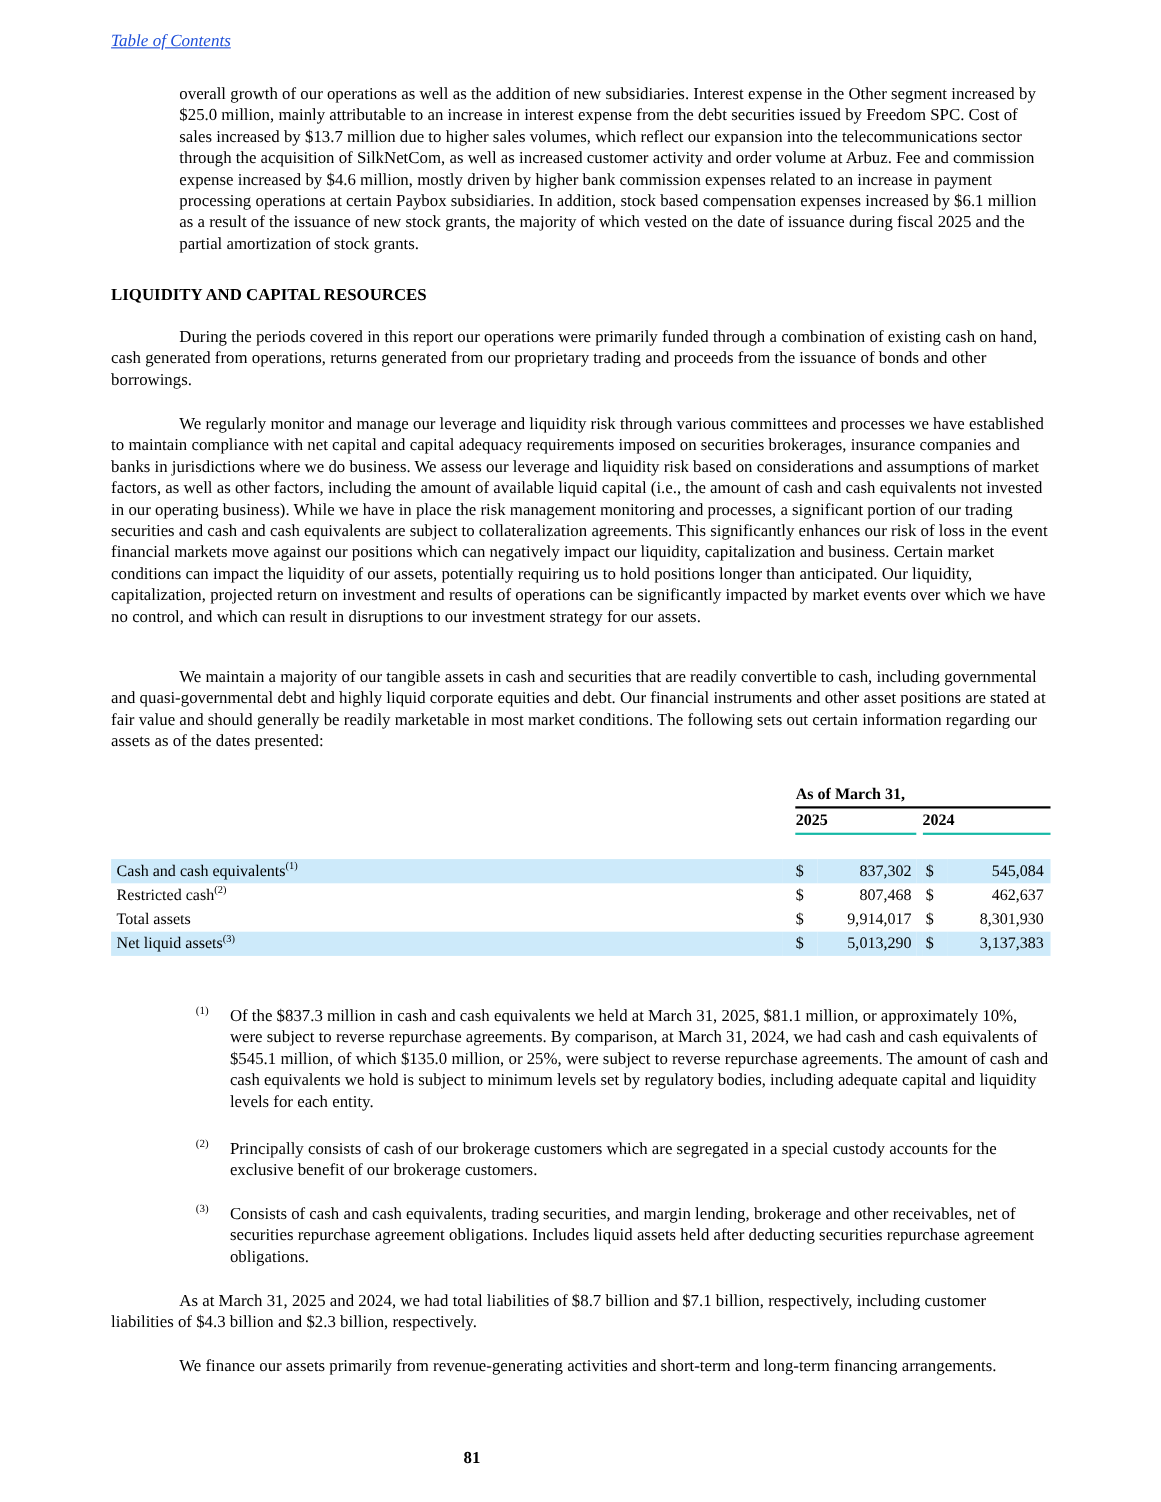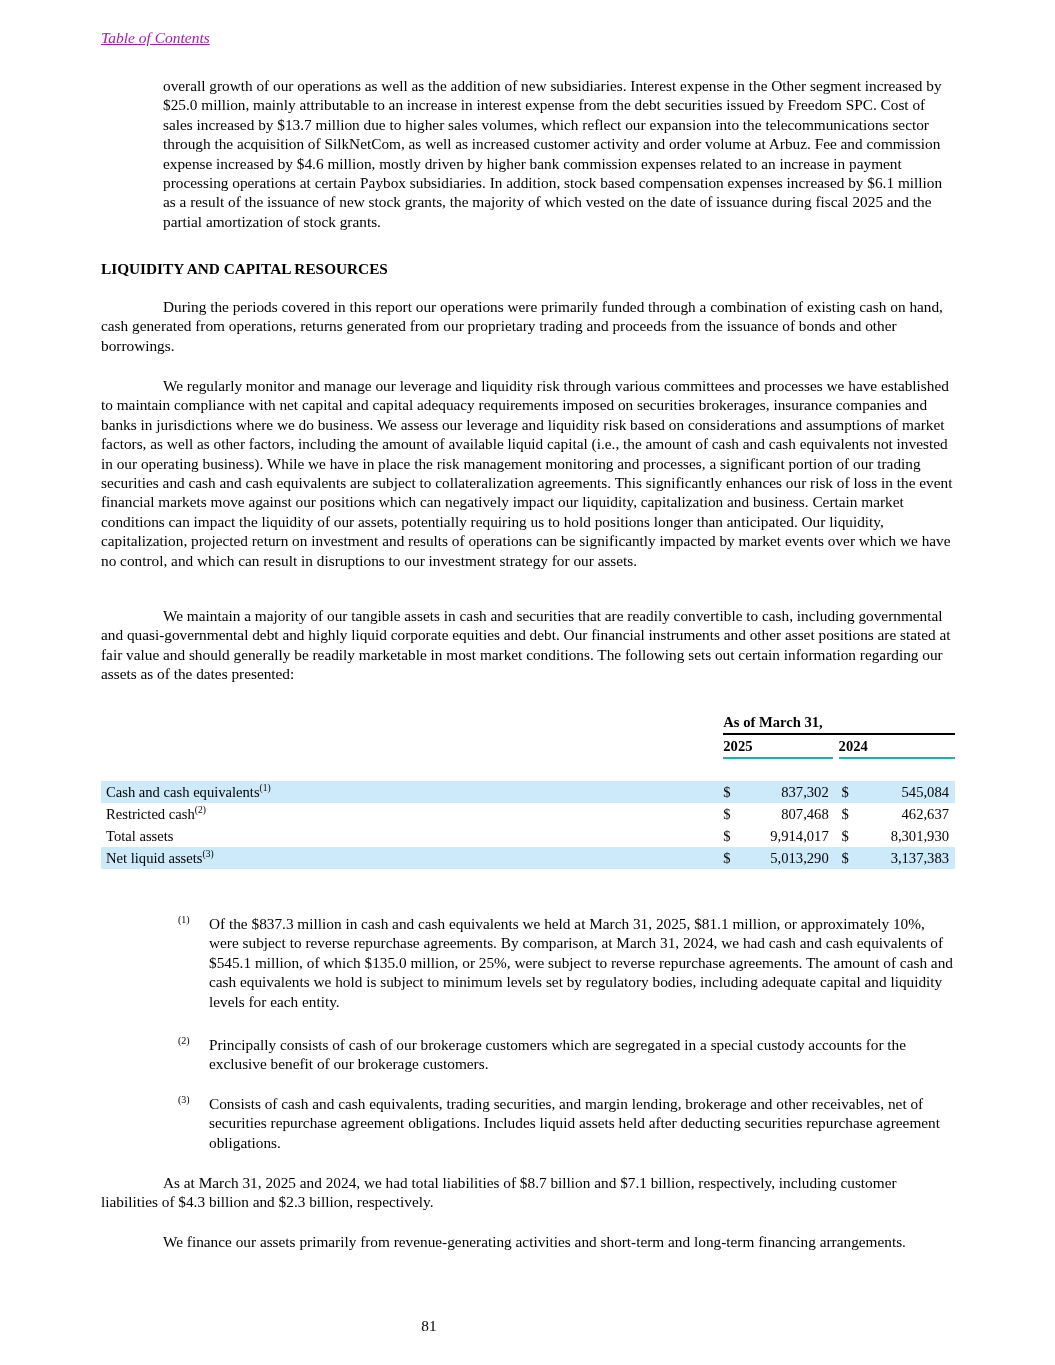--- a/index.html
+++ b/index.html
@@ -3,21 +3,21 @@
 <meta charset="utf-8">
 <style>
   html, body { margin: 0; padding: 0; background: #ffffff; }
   body {
     width: 1055px; height: 1365px; position: relative; overflow: hidden;
     font-family: "Liberation Serif", "DejaVu Serif", serif;
     color: #000; font-size: 15.3px; line-height: 19.4px;
   }
   .toc {
     position: absolute; left: 101px; top: 28px;
-    color: #a21caf; font-style: italic; text-decoration: underline;
+    color: #1d4ed8; font-style: italic; text-decoration: underline;
     font-size: 15.5px;
   }
   .block { position: absolute; }
   p { margin: 0; }
   .indent-block { left: 163px; width: 792px; }
   .full { left: 101px; width: 855px; }
   .ti { text-indent: 62px; }
   h2 {
     margin: 0; font-size: 15.3px; font-weight: bold;
   }
@@ -33,21 +33,21 @@
   tr.shade td.c { background: #cdeafa; }
   td.lbl { padding-left: 5px !important; width: 612px; }
   td.dol { width: 20px; text-align: left; padding-left: 12px !important; }
   td.num { text-align: right; width: 86px; padding-right: 4px !important; }
   td.dol2 { width: 20px; text-align: left; padding-left: 3px !important; }
   td.num2 { text-align: right; width: 88px; padding-right: 6px !important; }
   sup { font-size: 9.5px; line-height: 0; vertical-align: 6px; }
   .fn { position: absolute; left: 178px; width: 780px; display: flex; }
   .fn-mark { width: 31px; font-size: 10px; line-height: 12px; flex: none; }
   .fn-text { flex: 1; }
-  .pagenum { position: absolute; left: 0; width: 858px; top: 1316px; text-align: center; }
+  .pagenum { position: absolute; left: 0; width: 858px; top: 1316px; text-align: center; font-weight: bold; }
 </style>
 </head>
 <body>
 
 <a class="toc" href="#">Table of Contents</a>
 
 <div class="block indent-block" style="top:76px;">
   <p>overall growth of our operations as well as the addition of new subsidiaries. Interest expense in the Other segment increased by $25.0 million, mainly attributable to an increase in interest expense from the debt securities issued by Freedom SPC. Cost of sales increased by $13.7 million due to higher sales volumes, which reflect our expansion into the telecommunications sector through the acquisition of SilkNetCom, as well as increased customer activity and order volume at Arbuz. Fee and commission expense increased by $4.6 million, mostly driven by higher bank commission expenses related to an increase in payment processing operations at certain Paybox subsidiaries. In addition, stock based compensation expenses increased by $6.1 million as a result of the issuance of new stock grants, the majority of which vested on the date of issuance during fiscal 2025 and the partial amortization of stock grants.</p>
 </div>
 

